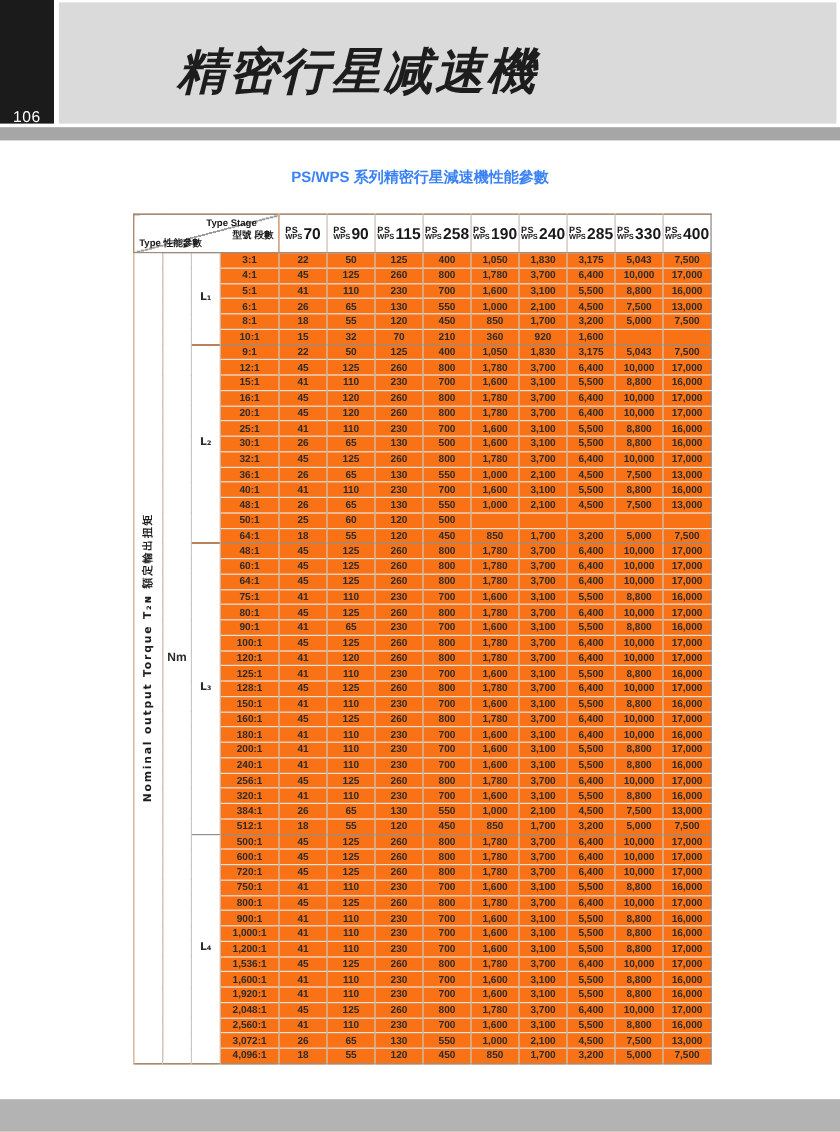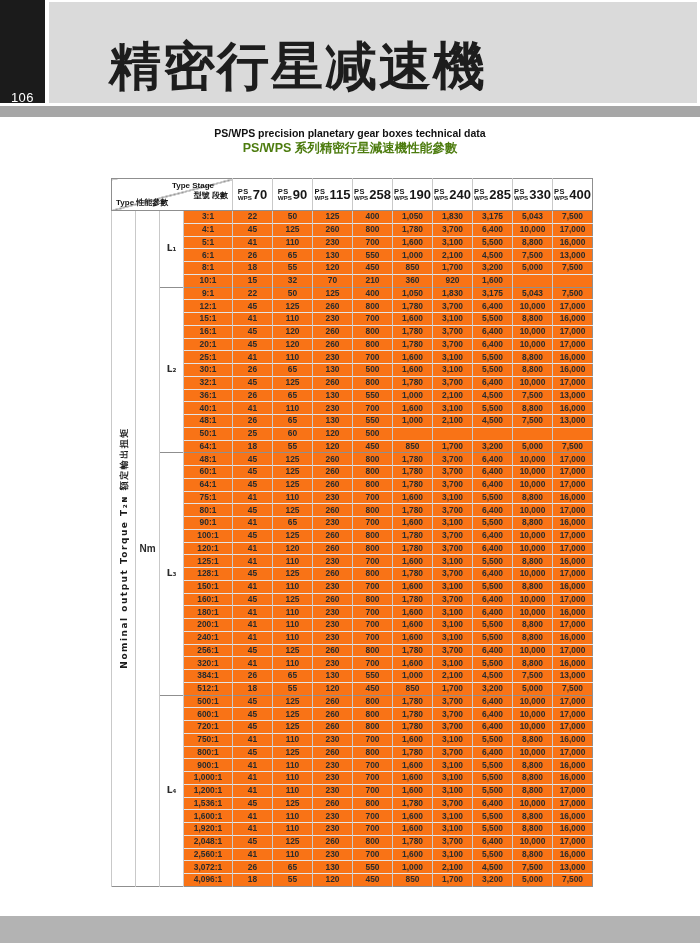--- a/index.html
+++ b/index.html
@@ -7,26 +7,26 @@
        font-family:"Liberation Sans",sans-serif;overflow:hidden;}
   .page{position:absolute;inset:0;background:#fff;}
 
   
   .page-num-box{position:absolute;left:0;top:0;width:45px;height:103px;
       background:var(--page-number-bg);color:#fff;text-align:center;}
   .page-num-box span{position:absolute;left:0;right:0;top:62px;font-size:13px;letter-spacing:.5px;margin-top:28px;}
   .title-banner{position:absolute;left:49px;top:2px;width:648px;height:101px;
       background:var(--banner-bg);}
   .main-title{position:absolute;left:0;top:32px;width:596px;text-align:center;
-      font-size:52px;font-weight:700;color:#1d1d1d;letter-spacing:2px;}
+      font-size:41px;font-weight:700;color:#1d1d1d;letter-spacing:2px;font-style:italic;}
   .divider-bar{position:absolute;left:0;top:106px;width:700px;height:11px;background:var(--divider-bar);}
   .subtitle-en{position:absolute;left:0;top:127px;width:700px;text-align:center;
       font-size:10.5px;font-weight:700;color:#111;}
   .subtitle-zh{position:absolute;left:0;top:140px;width:700px;text-align:center;
-      font-size:12.5px;font-weight:700;color:#4d7c0f;}
+      font-size:12.5px;font-weight:700;color:#3b82f6;}
 
   
   .table-wrap{position:absolute;left:111px;top:178px;}
   table{border-collapse:collapse;table-layout:fixed;width:481px;
       border:1px solid var(--group-line);background:#f97316;}
   th,td{padding:0;margin:0;}
   thead tr{height:32px;}
   tbody tr{height:12.76px;}
   th{border-bottom:1px solid var(--group-line);border-left:1px solid var(--grid-line);
       font-weight:700;color:#171717;background:#fff;vertical-align:middle;text-align:center;}
@@ -60,21 +60,20 @@
 </head>
 <body>
 
 <div class="page">
   <div class="page-num-box">
     <span>106</span>
   </div>
   <div class="title-banner"></div>
   <div class="main-title">精密行星减速機</div>
   <div class="divider-bar"></div>
-  <div class="subtitle-en">PS/WPS precision planetary gear boxes technical data</div>
   <div class="subtitle-zh">PS/WPS 系列精密行星減速機性能參數</div>
 
   <div class="table-wrap">
     <table>
       <colgroup>
         <col style="width:24px">
           <col style="width:24px">
           <col style="width:24px">
           <col style="width:49px">
         <col style="width:40px">

